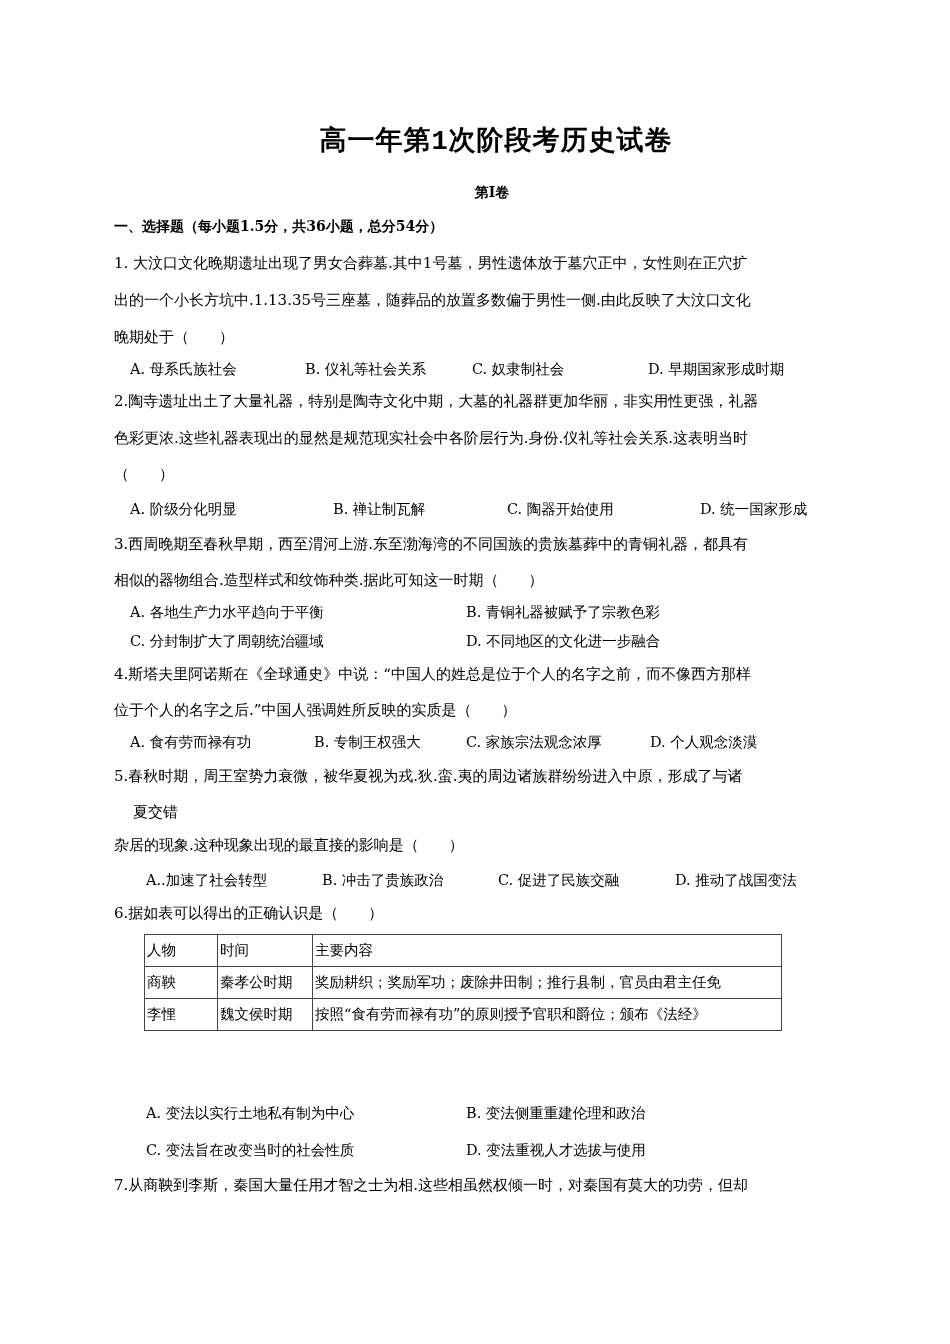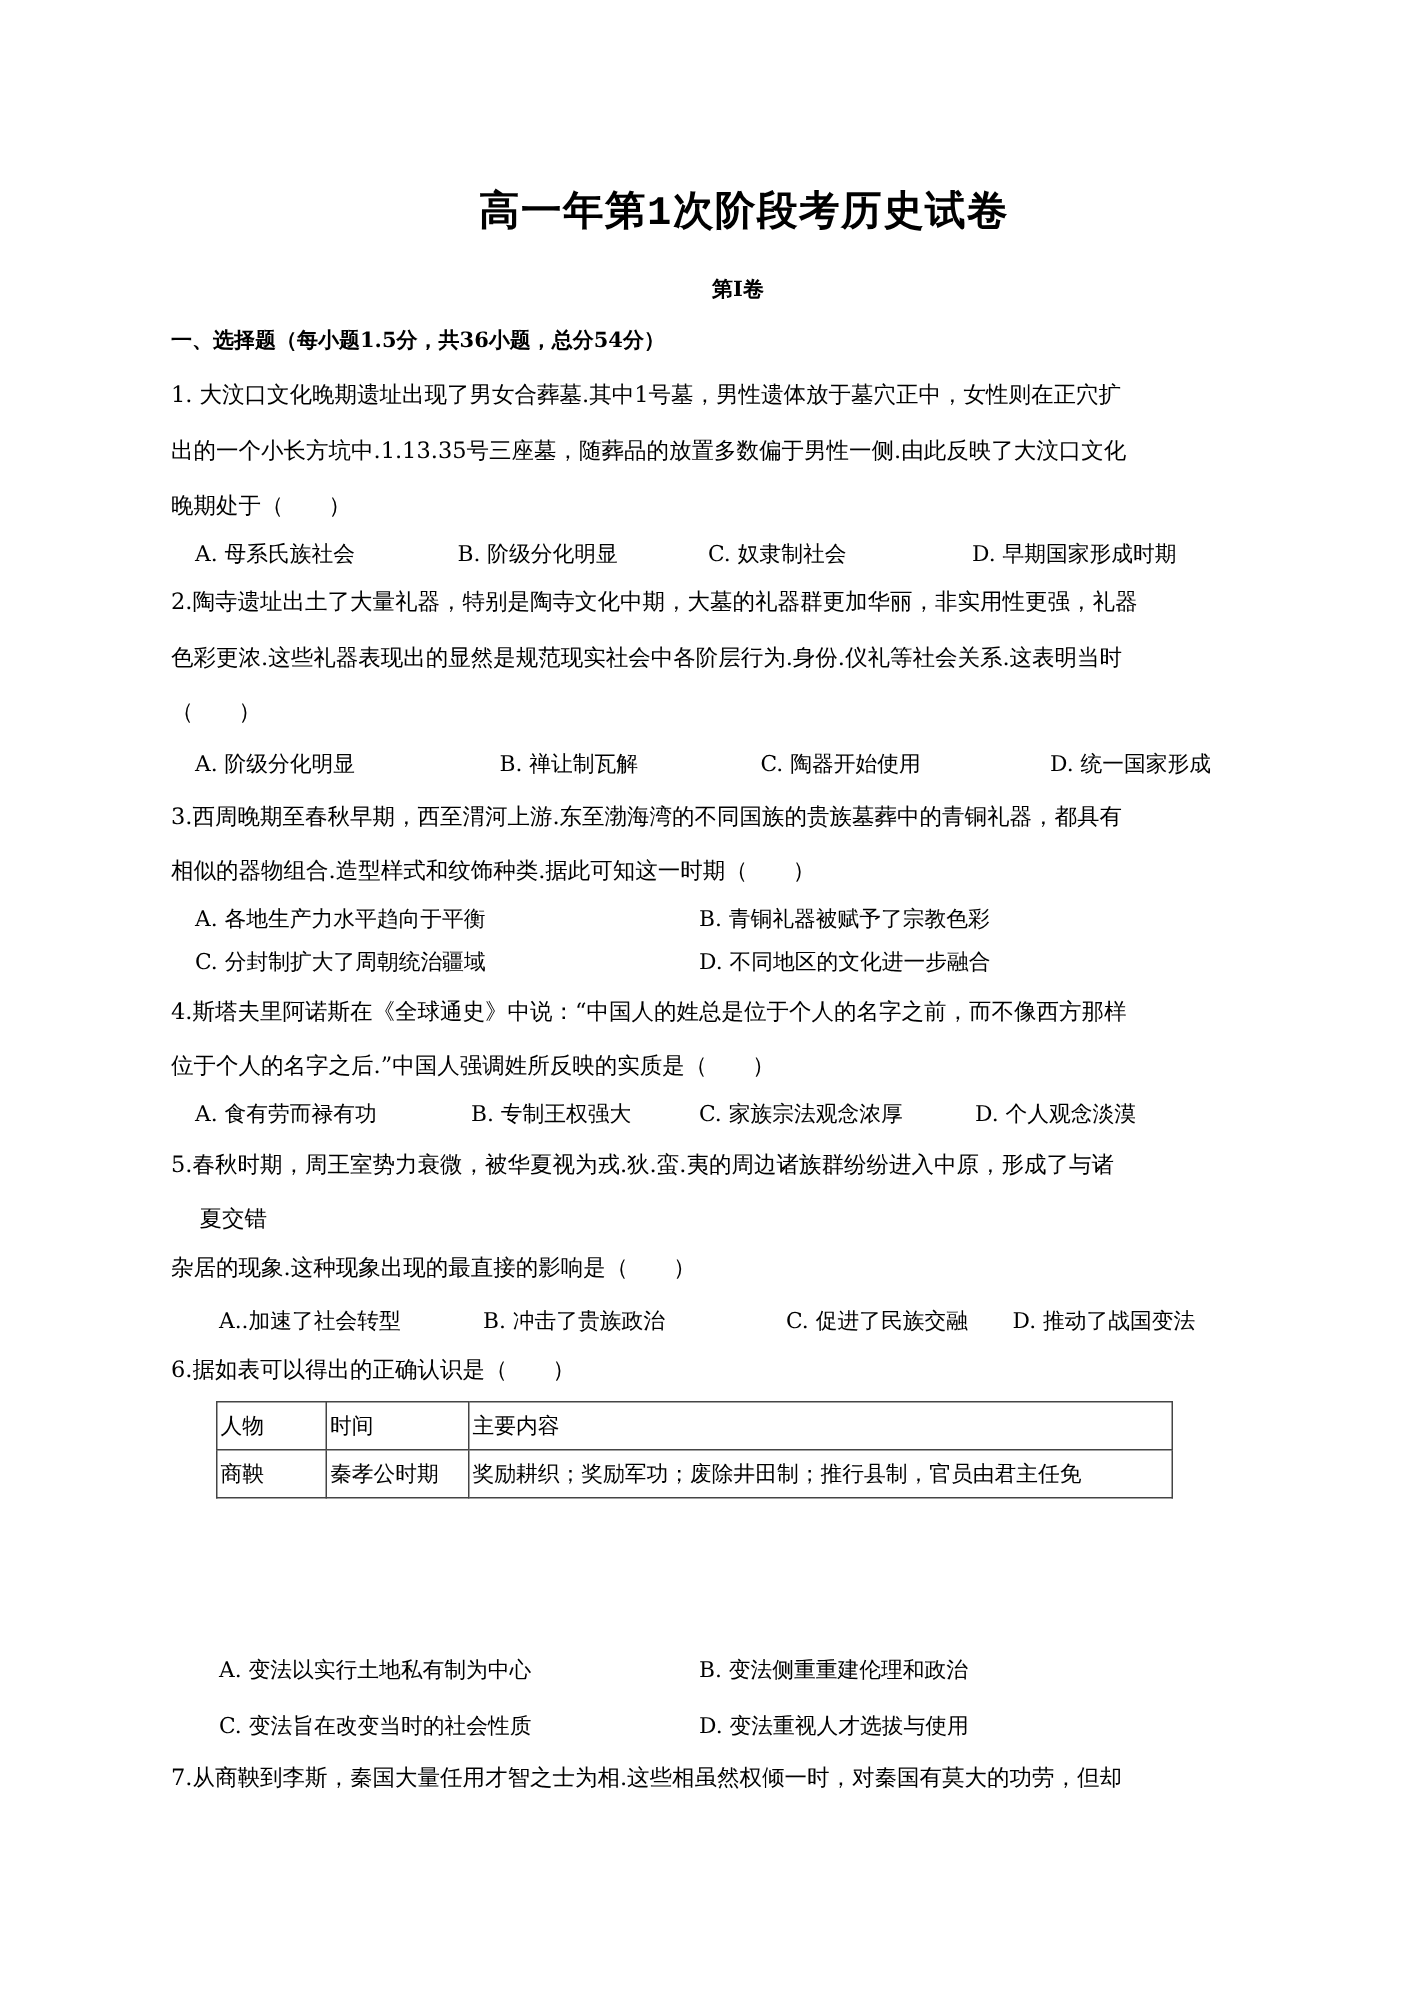--- a/index.html
+++ b/index.html
@@ -24,21 +24,21 @@
 
   <div class="abs title">高一年第1次阶段考历史试卷</div>
   <div class="abs subtitle">第I卷</div>
   <div class="abs section">一、选择题（每小题1.5分，共36小题，总分54分）</div>
 
   <div>
     <div class="abs line" style="top:254px">1. 大汶口文化晚期遗址出现了男女合葬墓.其中1号墓，男性遗体放于墓穴正中，女性则在正穴扩</div>
     <div class="abs line" style="top:291px">出的一个小长方坑中.1.13.35号三座墓，随葬品的放置多数偏于男性一侧.由此反映了大汶口文化</div>
     <div class="abs line" style="top:328px">晚期处于（　　）</div>
     <div class="abs opt" style="left:130px;top:360px">A.  母系氏族社会</div>
-    <div class="abs opt" style="left:305px;top:360px">B.  阶级分化明显</div>
+    <div class="abs opt" style="left:305px;top:360px">B.  仪礼等社会关系</div>
     <div class="abs opt" style="left:472px;top:360px">C.  奴隶制社会</div>
     <div class="abs opt" style="left:648px;top:360px">D.  早期国家形成时期</div>
   </div>
 
   <div>
     <div class="abs line" style="top:392px">2.陶寺遗址出土了大量礼器，特别是陶寺文化中期，大墓的礼器群更加华丽，非实用性更强，礼器</div>
     <div class="abs line" style="top:429px">色彩更浓.这些礼器表现出的显然是规范现实社会中各阶层行为.身份.仪礼等社会关系.这表明当时</div>
     <div class="abs line" style="top:465px">（　　）</div>
     <div class="abs opt" style="left:130px;top:500px">A.  阶级分化明显</div>
     <div class="abs opt" style="left:333px;top:500px">B.  禅让制瓦解</div>
@@ -63,38 +63,43 @@
     <div class="abs opt" style="left:466px;top:733px">C. 家族宗法观念浓厚</div>
     <div class="abs opt" style="left:650px;top:733px">D. 个人观念淡漠</div>
   </div>
 
   <div>
     <div class="abs line" style="top:767px">5.春秋时期，周王室势力衰微，被华夏视为戎.狄.蛮.夷的周边诸族群纷纷进入中原，形成了与诸</div>
     <div class="abs line" style="left:133px;top:803px">夏交错</div>
     <div class="abs line" style="top:836px">杂居的现象.这种现象出现的最直接的影响是（　　）</div>
     <div class="abs opt" style="left:146px;top:871px">A..加速了社会转型</div>
     <div class="abs opt" style="left:322px;top:871px">B. 冲击了贵族政治</div>
-    <div class="abs opt" style="left:524px;top:871px">C. 促进了民族交融</div>
+    <div class="abs opt" style="left:498px;top:871px">C. 促进了民族交融</div>
     <div class="abs opt" style="left:675px;top:871px">D. 推动了战国变法</div>
   </div>
 
   <div>
     <div class="abs line" style="top:904px">6.据如表可以得出的正确认识是（　　）</div>
     <table class="reform">
       <tbody>
           <tr>
         <td class="c1">人物</td>
         <td class="c2">时间</td>
         <td>主要内容</td>
       </tr>
       <tr>
         <td>商鞅</td>
         <td>秦孝公时期</td>
         <td>奖励耕织；奖励军功；废除井田制；推行县制，官员由君主任免</td>
       </tr>
+      <tr>
+        <td>李悝</td>
+        <td>魏文侯时期</td>
+        <td>按照“食有劳而禄有功”的原则授予官职和爵位；颁布《法经》</td>
+      </tr>
     </tbody>
       </table>
     <div class="abs opt" style="left:146px;top:1104px">A.  变法以实行土地私有制为中心</div>
     <div class="abs opt" style="left:466px;top:1104px">B.  变法侧重重建伦理和政治</div>
     <div class="abs opt" style="left:146px;top:1141px">C.  变法旨在改变当时的社会性质</div>
     <div class="abs opt" style="left:466px;top:1141px">D.  变法重视人才选拔与使用</div>
   </div>
 
   <div>
     <div class="abs line" style="top:1176px">7.从商鞅到李斯，秦国大量任用才智之士为相.这些相虽然权倾一时，对秦国有莫大的功劳，但却</div>

